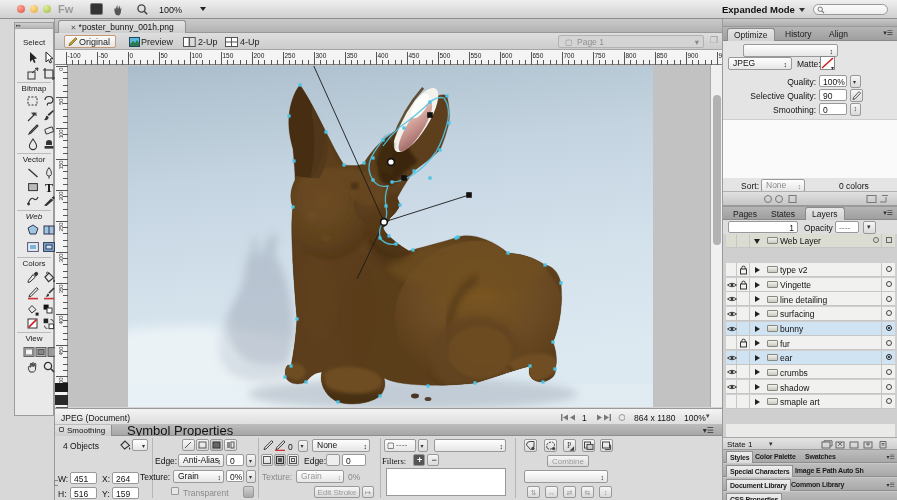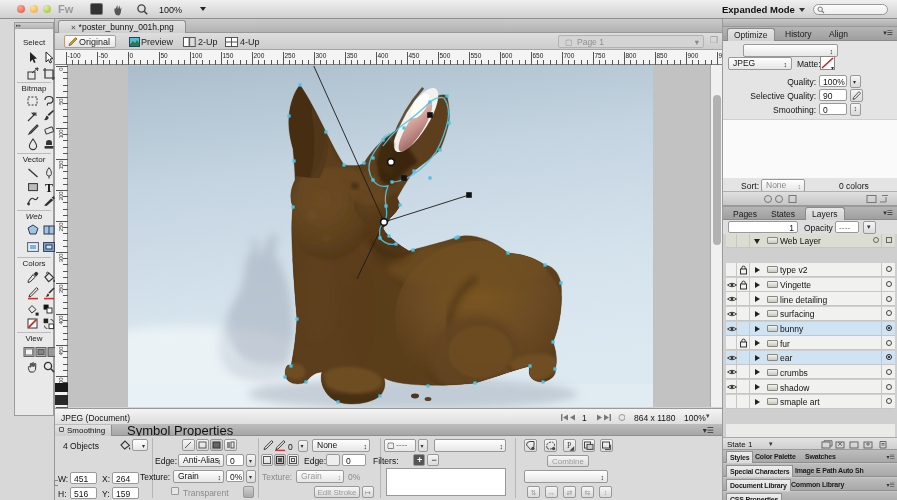--- a/index.html
+++ b/index.html
@@ -804,21 +804,21 @@
  <div class="pdd" style="left:329px;top:3px;width:32px;">
       <span style="position:absolute;left:2px;top:0px;font-size:8px;">▢</span>
       <span style="position:absolute;left:11px;color:#777;">----</span>
     </div>
  <div class="pb" style="left:363px;top:3px;width:10px;height:13px;">
       <span style="position:absolute;left:1.5px;top:2px;font-size:6px;color:#333;">▾</span>
     </div>
  <div class="pdd" style="left:379px;top:3px;width:72px;">
       <span style="position:absolute;right:2px;top:1px;font-size:7px;">↕</span>
     </div>
- <div class="pl" style="left:318px;top:20px;">Filters:</div>
+ <div class="pl" style="left:327px;top:20px;font-family:Liberation Serif, serif;">Filters:</div>
  <div class="pb" style="left:358px;top:18px;width:12px;height:12px;background:#555;">
       <span style="position:absolute;left:3px;top:0px;color:#fff;font-size:9px;font-weight:bold;">+</span>
     </div>
  <div class="pb" style="left:372px;top:18px;width:12px;height:12px;">
       <span style="position:absolute;left:3.5px;top:0px;color:#555;font-size:9px;font-weight:bold;">−</span>
     </div>
  <div class="abs" style="left:331px;top:32px;width:120px;height:28px;background:#fff;border:1px solid #999;"></div>
  <div class="vl" style="left:460px;"></div>
  <div class="pb" style="left:469px;top:3px;width:13px;height:13px;">
       <svg width="11" height="11" viewBox="0 0 11 11">

